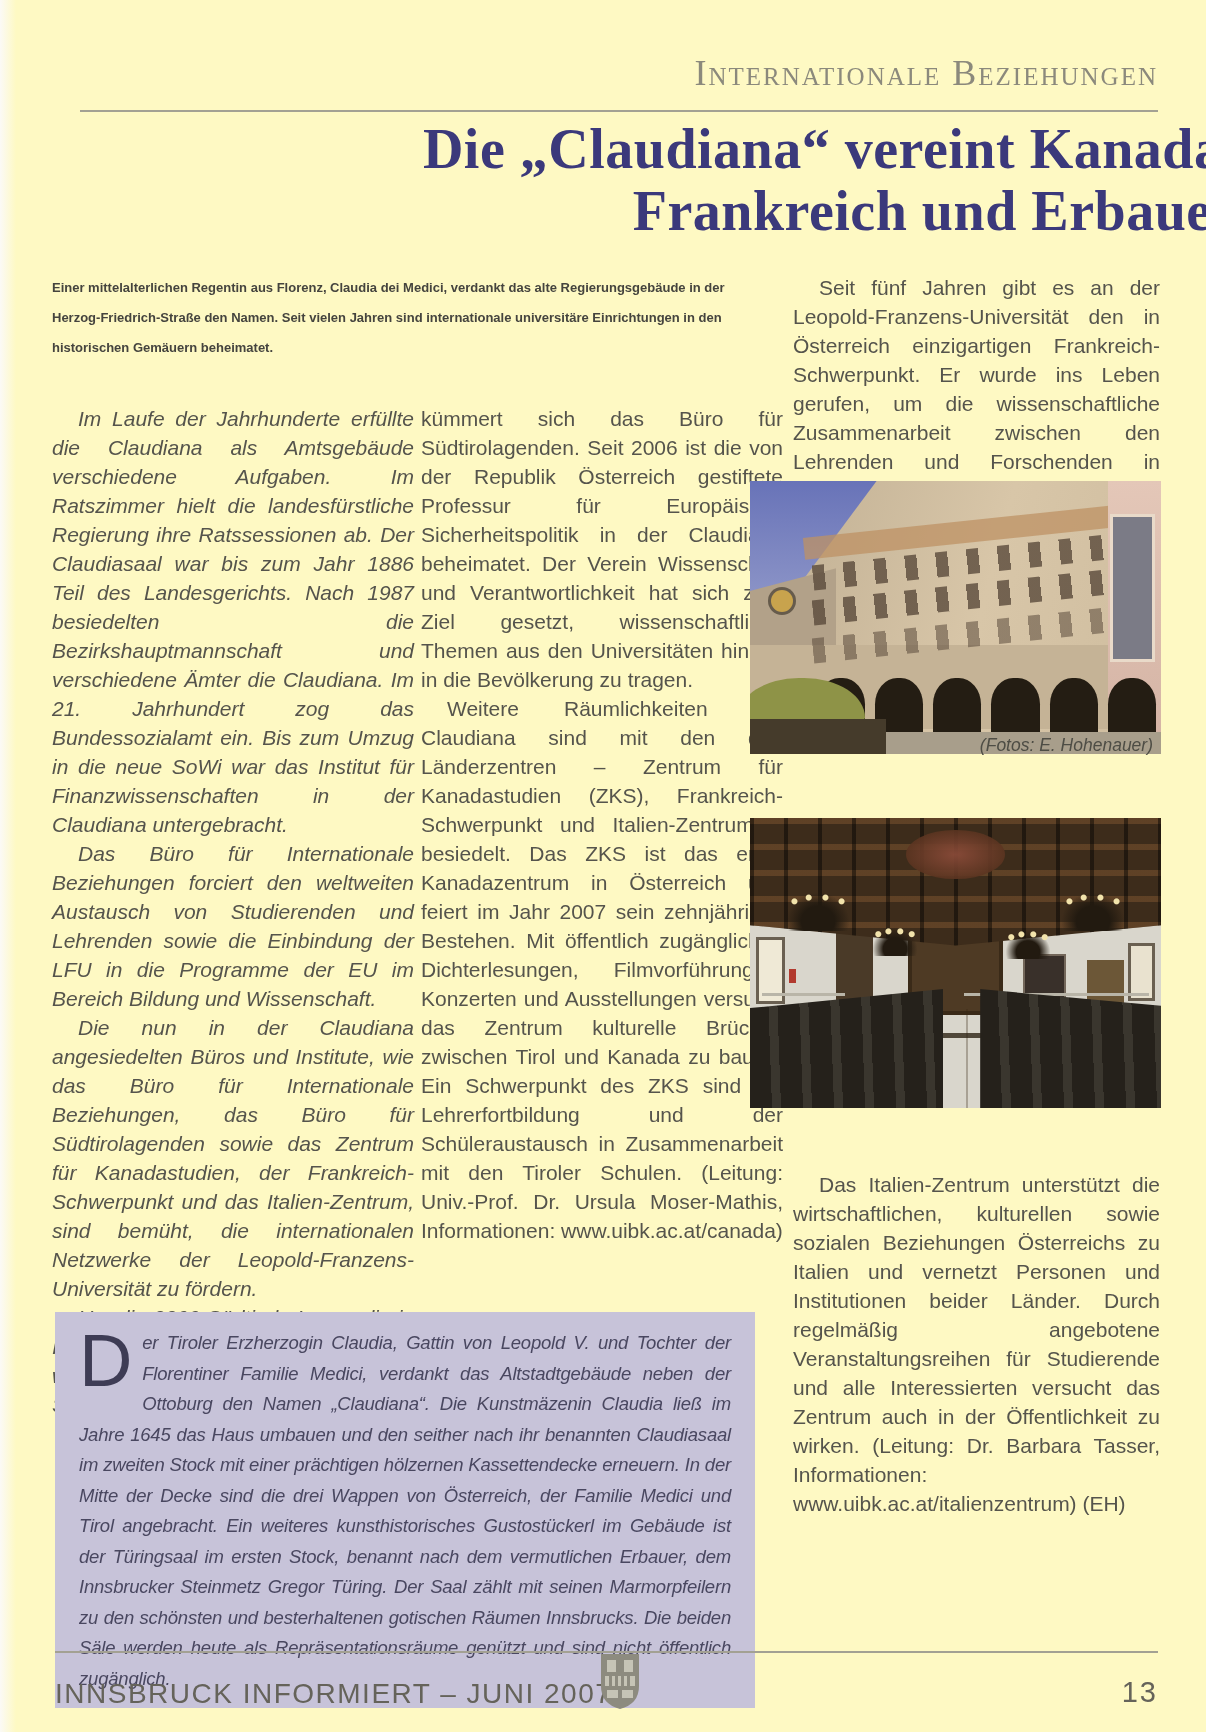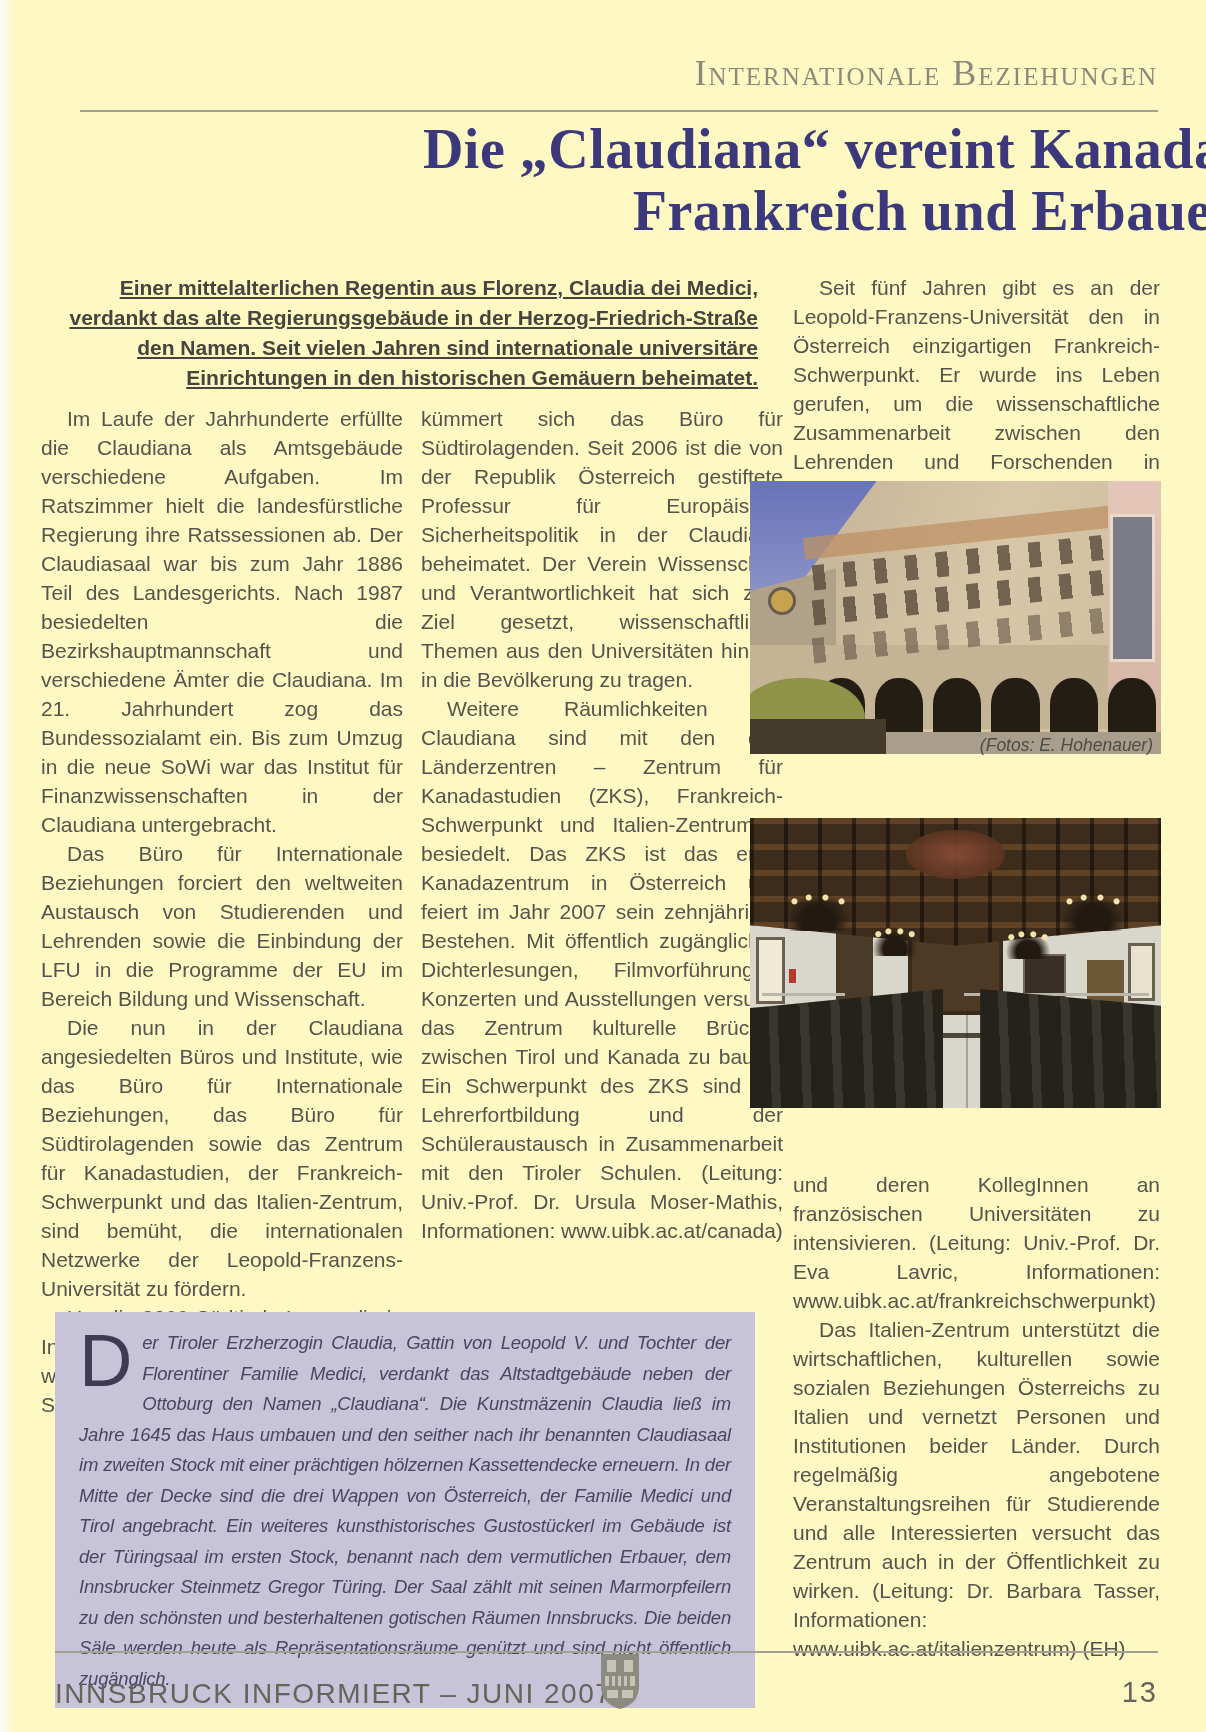--- a/index.html
+++ b/index.html
@@ -27,28 +27,28 @@
   }
   .headline {
     position:absolute; top:118px; left:15px; width:100%; margin:0;
     text-align:right; font-family:"Liberation Serif", serif;
     font-weight:bold; font-size:56px; line-height:62px;
     color:#3b397b; letter-spacing:0.5px;padding-left:16px;
   }
   
   .lead {
     position:absolute; top:273px; left:52px; width:706px;
-    text-align:right; font-weight:bold;
-    font-size:21px; line-height:30px; color:#45443e;text-decoration:underline;
+    text-align:left; font-weight:bold;
+    font-size:13px; line-height:30px; color:#45443e;
   }
   
   .bodycol { position:absolute; text-align:justify; font-size:21px; line-height:29px; color:#55544c; }
   .bodycol p { margin:0; text-indent:26px; hyphens:auto; }
   .bodycol p.noindent { text-indent:0; }
-  .col1 { left:41px;  top:404px; width:362px; }
+  .col1 { left:52px;  top:404px; width:362px;font-style:italic; }
   .col2 { left:421px; top:404px; width:362px; }
   .col3a{ left:793px; top:273px; width:367px; }
   .col3b{ left:793px; top:1170px; width:367px; }
   
   .photo { position:absolute; overflow:hidden; background:#c9b99c; }
   .photo div { position:absolute; }
   .photo1 { left:750px; top:481px; width:411px; height:273px;
     background:linear-gradient(105deg,#bfae92 0%,#d8c6a8 55%,#cebc9e 100%); }
   .p1-sky   { left:0; top:0; width:44%; height:60%;
     background:linear-gradient(180deg,#6873b8,#9aa1cd);
@@ -218,21 +218,20 @@
     <div class="p2-rail rr"></div>
     <div class="p2-ext"></div>
     <div class="p2-floor"></div>
     <div class="p2-inlay1"></div>
     <div class="p2-inlay2"></div>
     <div class="p2-chairs chl"></div>
     <div class="p2-chairs chr"></div>
   </div>
 
   <div class="bodycol col3b">
-    <p class="noindent">und deren KollegInnen an französischen Universitäten zu intensivieren. (Leitung: Univ.-Prof. Dr. Eva Lavric, Informationen: www.uibk.ac.at/frankreichschwerpunkt)</p>
     <p>Das Italien-Zentrum unterstützt die wirtschaftlichen, kulturellen sowie sozialen Beziehungen Österreichs zu Italien und vernetzt Personen und Institutionen beider Länder. Durch regelmäßig angebotene Veranstaltungsreihen für Studierende und alle Interessierten versucht das Zentrum auch in der Öffentlichkeit zu wirken. (Leitung: Dr. Barbara Tasser, Informationen: www.uibk.ac.at/italienzentrum) (EH)</p>
   </div>
 
   <div class="infobox">
     <span class="dropcap">D</span><span>er Tiroler Erzherzogin Claudia, Gattin von Leopold V. und Tochter der Florentiner Familie Medici, verdankt das Altstadtgebäude neben der Ottoburg den Namen „Claudiana“. Die Kunstmäzenin Claudia ließ im Jahre 1645 das Haus umbauen und den seither nach ihr benannten Claudiasaal im zweiten Stock mit einer prächtigen hölzernen Kassettendecke erneuern. In der Mitte der Decke sind die drei Wappen von Österreich, der Familie Medici und Tirol angebracht. Ein weiteres kunsthistorisches Gustostückerl im Gebäude ist der Türingsaal im ersten Stock, benannt nach dem vermutlichen Erbauer, dem Innsbrucker Steinmetz Gregor Türing. Der Saal zählt mit seinen Marmorpfeilern zu den schönsten und besterhaltenen gotischen Räumen Innsbrucks. Die beiden Säle werden heute als Repräsentationsräume genützt und sind nicht öffentlich zugänglich.</span>
   </div>
 
   <div class="rule-bottom"></div>
   <div class="footer-pub">INNSBRUCK INFORMIERT – JUNI 2007</div>
   <svg class="crest" viewBox="0 0 44 58">

